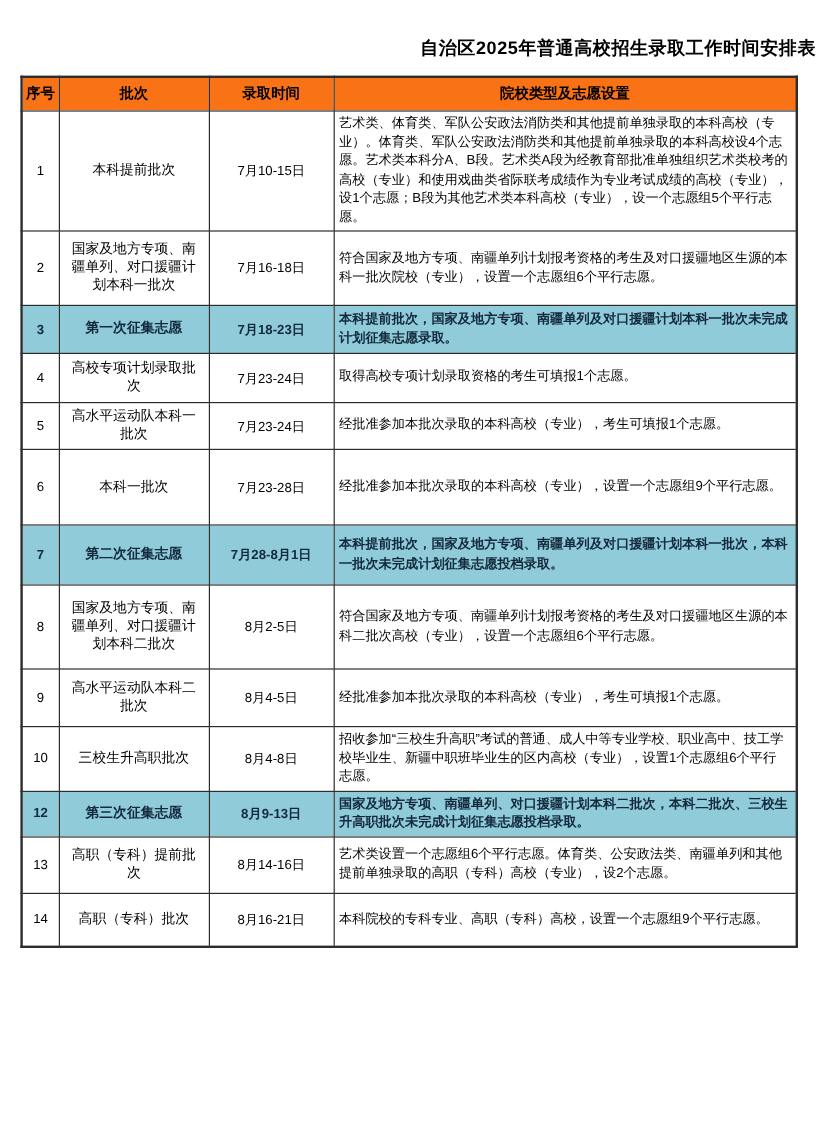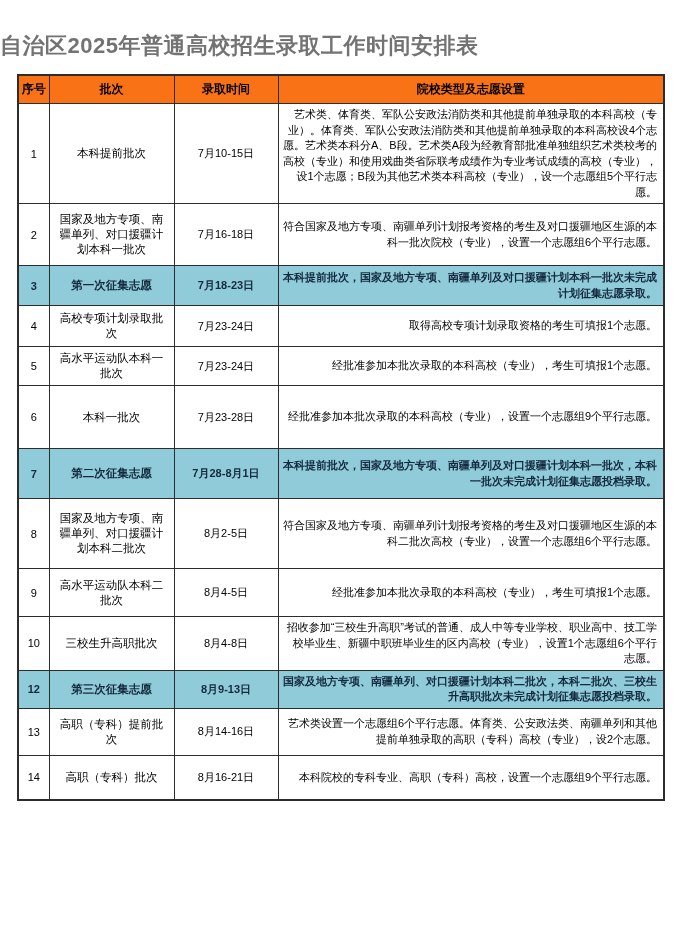--- a/index.html
+++ b/index.html
@@ -6,22 +6,22 @@
   body {
     width:680px; height:934px;
     background:#ffffff;
     font-family:"Liberation Sans", sans-serif;
     color:#000;
     overflow:hidden;
   }
   .page { width:680px; height:934px; position:relative; }
   .title {
     margin:0; padding-top:31px; padding-bottom:13px;
-    text-align:left;
-    font-size:22px; font-weight:bold; color:#737373;
+    text-align:right;
+    font-size:15px; font-weight:bold; color:#000000;
     letter-spacing:0.5px;
   }
   table.schedule {
     border-collapse:collapse;
     table-layout:fixed;
     margin-left:17px;
     width:646px;
     border:2px solid #2d2d2d;
   }
   table.schedule th, table.schedule td {
@@ -39,21 +39,21 @@
   }
   td.cell-batch {
     text-align:center; vertical-align:middle;
     font-size:11.5px; line-height:15px; padding:2px 5px;
   }
   td.cell-time {
     text-align:center; vertical-align:middle;
     font-size:11px; padding:0 2px; white-space:nowrap;
   }
   td.cell-desc {
-    text-align:right; vertical-align:middle;
+    text-align:left; vertical-align:middle;
     font-size:11px; line-height:15.5px;
     padding:3px 6px 3px 4px;
   }
   tr.hl td {
     background:var(--hl-bg, #8FCBD8);
     color:var(--hl-text, #14293E);
     font-weight:bold;
   }
 </style>
 </head>

